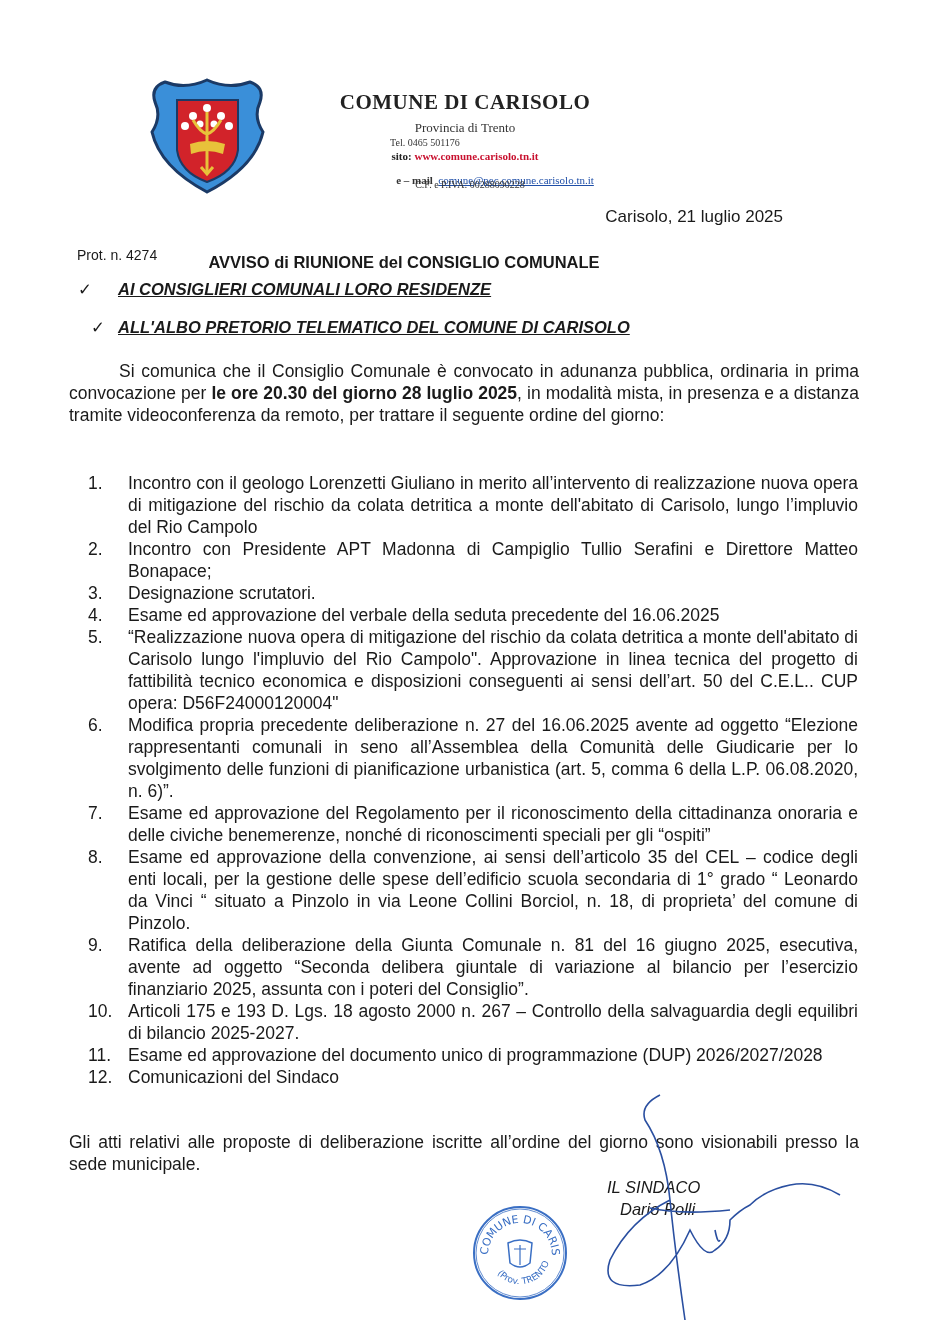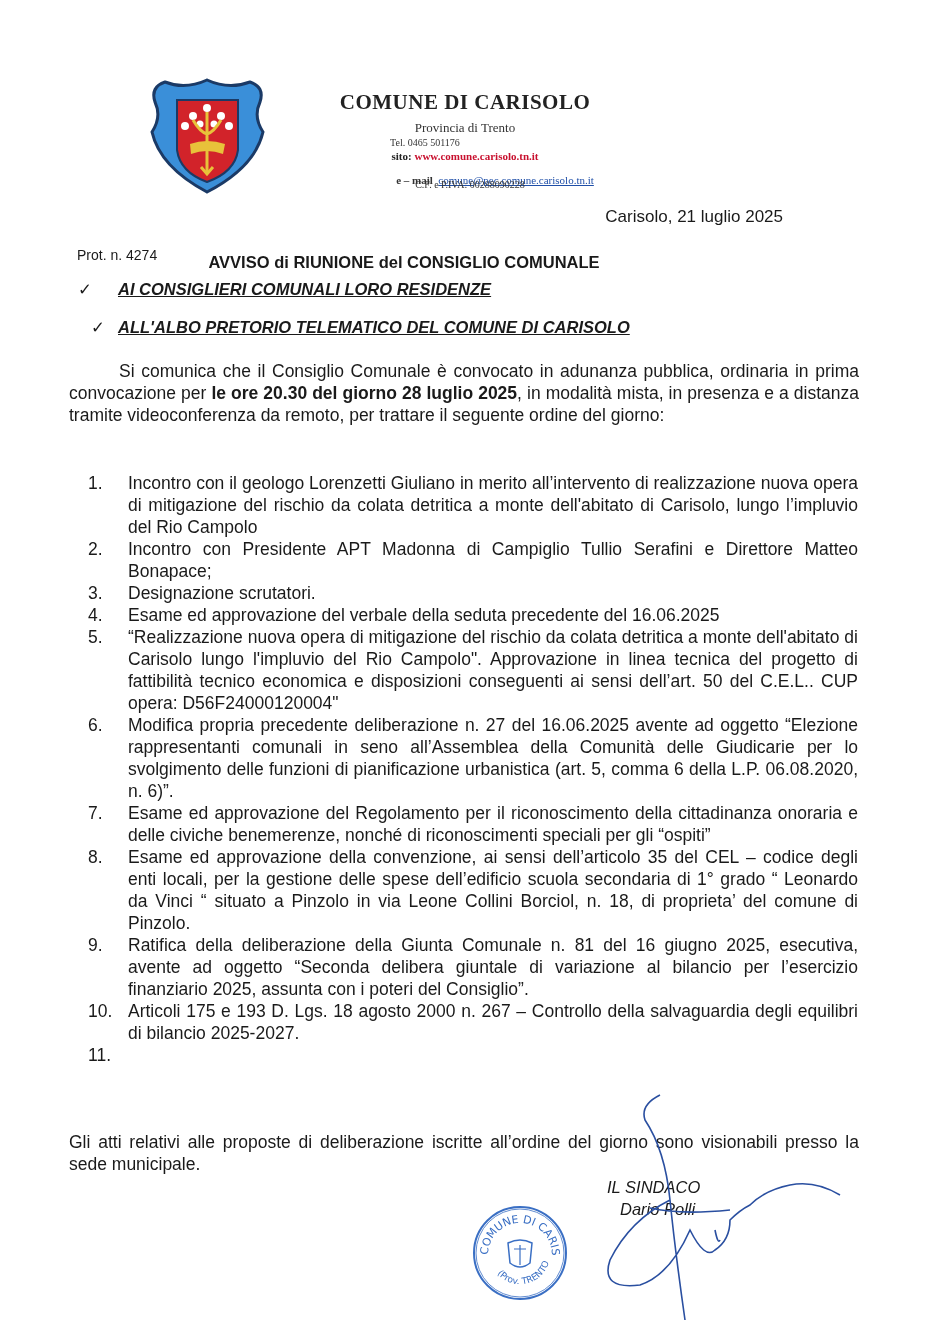--- a/index.html
+++ b/index.html
@@ -86,21 +86,22 @@
   <li><span class="num">1.</span><span>Incontro con il geologo Lorenzetti Giuliano in merito all’intervento di realizzazione nuova opera di mitigazione del rischio da colata detritica a monte dell'abitato di Carisolo, lungo l’impluvio del Rio Campolo</span></li>
   <li><span class="num">2.</span><span>Incontro con Presidente APT Madonna di Campiglio Tullio Serafini e Direttore Matteo Bonapace;</span></li>
   <li><span class="num">3.</span><span>Designazione scrutatori.</span></li>
   <li><span class="num">4.</span><span>Esame ed approvazione del verbale della seduta precedente del 16.06.2025</span></li>
   <li><span class="num">5.</span><span>“Realizzazione nuova opera di mitigazione del rischio da colata detritica a monte dell'abitato di Carisolo lungo l'impluvio del Rio Campolo". Approvazione in linea tecnica del progetto di fattibilità tecnico economica e disposizioni conseguenti ai sensi dell’art. 50 del C.E.L.. CUP opera: D56F24000120004"</span></li>
   <li><span class="num">6.</span><span>Modifica propria precedente deliberazione n. 27 del 16.06.2025 avente ad oggetto “Elezione rappresentanti comunali in seno all’Assemblea della Comunità delle Giudicarie per lo svolgimento delle funzioni di pianificazione urbanistica (art. 5, comma 6 della L.P. 06.08.2020, n. 6)”.</span></li>
   <li><span class="num">7.</span><span>Esame ed approvazione del Regolamento per il riconoscimento della cittadinanza onoraria e delle civiche benemerenze, nonché di riconoscimenti speciali per gli “ospiti”</span></li>
   <li><span class="num">8.</span><span>Esame ed approvazione della convenzione,  ai sensi dell’articolo 35 del CEL – codice degli enti locali,  per la gestione delle spese dell’edificio scuola secondaria di 1° grado “ Leonardo da Vinci “ situato a Pinzolo in via Leone Collini Borciol, n. 18, di proprieta’ del comune di Pinzolo.</span></li>
   <li><span class="num">9.</span><span>Ratifica della deliberazione della Giunta Comunale n. 81 del 16 giugno 2025, esecutiva, avente ad oggetto “Seconda delibera giuntale di variazione al bilancio per l’esercizio finanziario 2025, assunta con i poteri del Consiglio”.</span></li>
   <li><span class="num">10.</span><span>Articoli 175 e 193 D. Lgs. 18 agosto 2000 n. 267 – Controllo della salvaguardia degli equilibri di bilancio 2025-2027.</span></li>
-  <li><span class="num">11.</span></li>
+  <li><span class="num">11.</span><span>Esame ed approvazione del documento unico di programmazione (DUP) 2026/2027/2028</span></li>
+  <li><span class="num">12.</span><span>Comunicazioni del Sindaco</span></li>
 </ol>
 
 <div class="abs body-text closing">Gli atti relativi alle proposte di deliberazione iscritte all’ordine del giorno sono visionabili presso la sede municipale.</div>
 
 <div class="abs sign-title">IL SINDACO</div>
 <div class="abs sign-name">Dario Polli</div>
 
 <div class="abs stamp">
   <svg viewBox="0 0 100 100" width="100" height="100">
     <defs>

